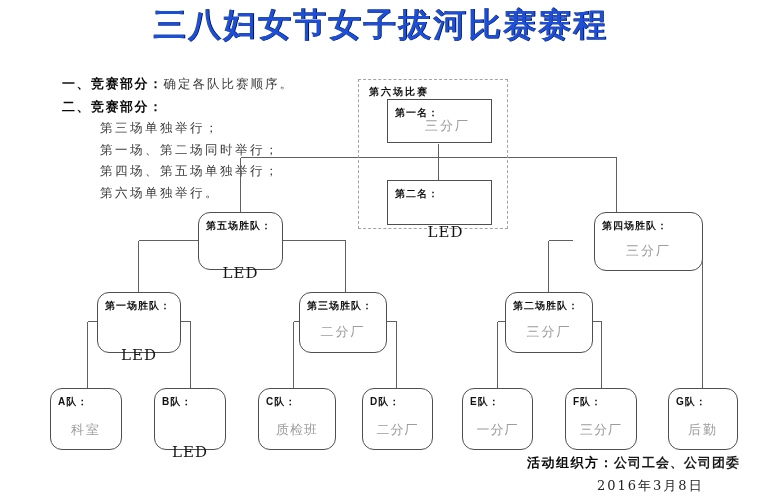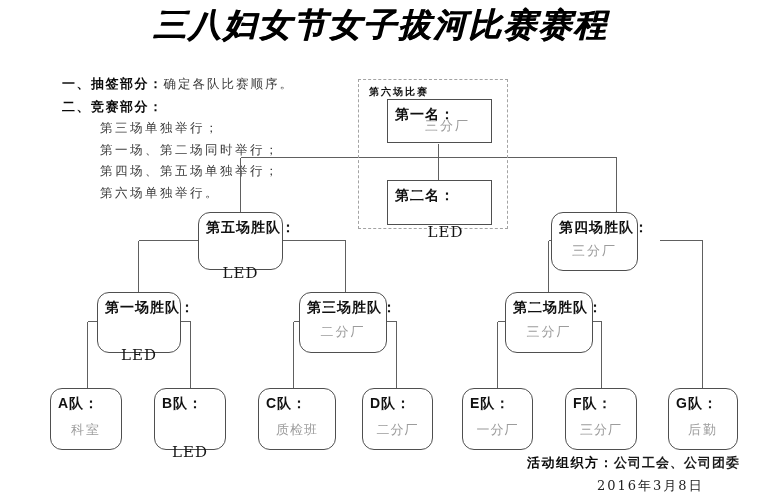--- a/index.html
+++ b/index.html
@@ -2,42 +2,42 @@
 <html><head>
 <meta charset="utf-8">
 <style>
   html,body{margin:0;padding:0;background:#ffffff;}
   .page{position:relative;width:761px;height:499px;background:#ffffff;overflow:hidden;
         font-family:"Liberation Sans",sans-serif;color:#000;}
 
   
   .title{position:absolute;top:3px;left:0;width:100%;text-align:center;
          font-family:"DejaVu Serif",serif;font-weight:bold;font-size:33px;
-         letter-spacing:2px;color:#000000;text-shadow:0.7px 0 0 #000;font-style:italic;}
+         letter-spacing:2px;color:#1d4ed8;text-shadow:0.7px 0 0 #000;}
 
   
   .notes{position:absolute;left:62px;top:72px;}
   .note-line{line-height:21.5px;white-space:nowrap;}
   .note-head{font-weight:bold;font-size:13px;letter-spacing:1.5px;color:#0a0a0a;}
   .note-body{font-family:"DejaVu Serif",serif;font-size:12.5px;color:#3c3c3c;letter-spacing:2px;}
   .note-sub{line-height:21.5px;margin-left:38px;font-family:"DejaVu Serif",serif;
             font-size:12.5px;color:#3c3c3c;letter-spacing:2.5px;white-space:nowrap;}
 
   
   .wires{position:absolute;left:0;top:0;}
   .wires line{stroke:#606060;stroke-width:1;shape-rendering:crispEdges;}
 
   
   .bracket-box{position:absolute;border:1px solid #4f4f4f;background:#fff;border-radius:12px;box-sizing:border-box;}
   .rect-box{position:absolute;border:1px solid #4f4f4f;background:#fff;border-radius:0;box-sizing:border-box;}
   .dashed-box{position:absolute;left:358px;top:79px;width:150px;height:150px;
               border:1px dashed #a3a3a3;box-sizing:border-box;background:transparent;}
   .group-label{position:absolute;left:10px;top:5px;font-weight:bold;font-size:10px;letter-spacing:2px;color:#111;}
 
-  .box-label{position:absolute;top:6px;left:7px;font-weight:bold;font-size:14px;
+  .box-label{position:absolute;top:6px;left:7px;font-weight:bold;font-size:10px;
              letter-spacing:1px;color:#111;white-space:nowrap;}
   .box-value{position:absolute;left:0;right:0;top:30px;text-align:center;
              font-size:13px;letter-spacing:2px;}
   .muted{color:#9c9c9c;}
   .value-led{font-family:"DejaVu Serif",serif;font-size:15px;color:#141414;letter-spacing:1px;margin-top:23px;}
 
   
   .footer-org{position:absolute;left:527px;top:453px;white-space:nowrap;}
   .footer-org .head{font-weight:bold;font-size:13px;letter-spacing:1.5px;color:#0a0a0a;}
   .footer-org .val{font-weight:900;font-size:13px;letter-spacing:1px;color:#1a1a1a;
@@ -47,21 +47,21 @@
 </style>
 </head>
 <body>
 
 <div class="page">
 
   <div class="title">三八妇女节女子拔河比赛赛程</div>
 
   <div class="notes">
     <div class="note-line">
-      <span class="note-head">一、抽签部分：</span><span class="note-body">确定各队比赛顺序。</span>
+      <span class="note-head">一、竞赛部分：</span><span class="note-body">确定各队比赛顺序。</span>
     </div>
     <div class="note-line">
       <span class="note-head">二、竞赛部分：</span>
     </div>
     <div class="note-sub">第三场单独举行；</div>
     <div class="note-sub">第一场、第二场同时举行；</div>
     <div class="note-sub">第四场、第五场单独举行；</div>
     <div class="note-sub">第六场单独举行。</div>
   </div>
 
@@ -116,21 +116,21 @@
   <div class="rect-box" style="left:387px;top:180px;width:105px;height:45px">
     <div class="box-label">第二名：</div>
     <div class="box-value value-led" style="top:19px;padding-left:12px">LED</div>
   </div>
 
   <div class="bracket-box" style="left:198px;top:212px;width:85px;height:58px">
     <div class="box-label">第五场胜队：</div>
     <div class="box-value value-led" style="top:28px">LED</div>
   </div>
 
-  <div class="bracket-box" style="left:551px;top:212px;width:87px;height:59px">
+  <div class="bracket-box" style="left:594px;top:212px;width:109px;height:59px">
     <div class="box-label">第四场胜队：</div>
     <div class="box-value muted" style="top:29px">三分厂</div>
   </div>
 
   <div class="bracket-box" style="left:97px;top:292px;width:84px;height:61px">
     <div class="box-label">第一场胜队：</div>
     <div class="box-value value-led" style="top:30px">LED</div>
   </div>
 
   <div class="bracket-box" style="left:299px;top:292px;width:88px;height:61px">

